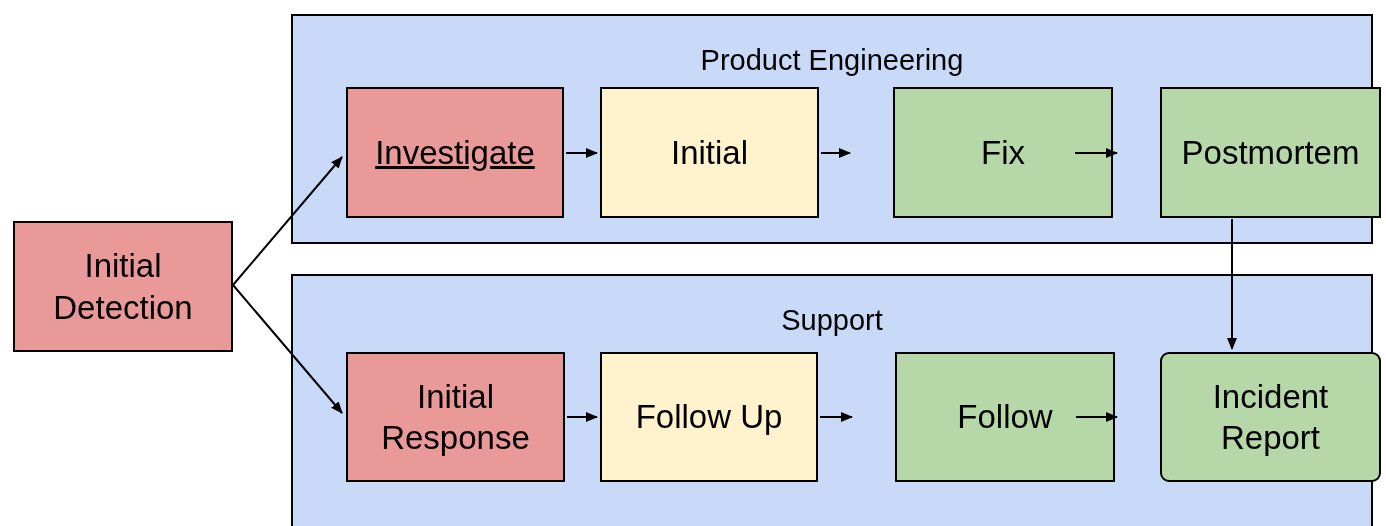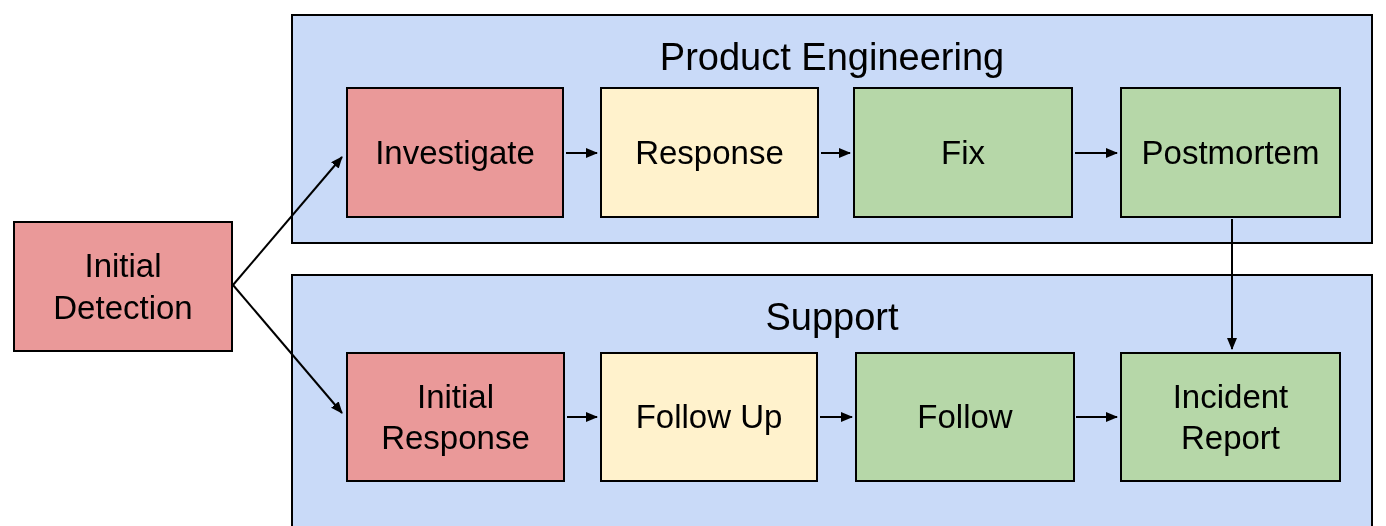--- a/index.html
+++ b/index.html
@@ -17,78 +17,78 @@
     left: 291px;
     width: 1082px;
     background: #c9daf8;
     border: 2px solid #000000;
     box-sizing: border-box;
   }
   .lane-pe { top: 14px; height: 230px; }
   .lane-support { top: 274px; height: 300px; }
   .lane-title {
     position: absolute;
-    top: 18px;
+    top: 26px;
     left: 0;
     width: 100%;
     text-align: center;
-    font-size: 38px;
+    font-size: 29px;
     line-height: 1.25;
   }
   .node {
     position: absolute;
     border: 2px solid #000000;
     box-sizing: border-box;
     display: flex;
     align-items: center;
     justify-content: center;
     text-align: center;
     font-size: 33px;
     line-height: 1.25;
     padding: 0 10px;
   }
   .fill-red    { background: #ea9999; }
   .fill-yellow { background: #fff2cc; }
-  .fill-green  { background: #b6d7a8; }
+  .fill-green  { background: #b6d7a8; margin-left: 40px; }
 
   
   .node-incident-detection { left: 13px; top: 221px; width: 220px; height: 131px; }
 
   
-  .node-investigate { left: 53px;  top: 71px; width: 218px; height: 131px; }
+  .node-investigate { left: 53px;  top: 71px; width: 218px; height: 131px; text-decoration: underline; }
   .node-mitigate    { left: 307px; top: 71px; width: 219px; height: 131px; }
   .node-fix         { left: 560px; top: 71px; width: 220px; height: 131px; }
   .node-postmortem  { left: 827px; top: 71px; width: 221px; height: 131px; }
 
   
   .node-initial-response { left: 53px;  top: 76px; width: 219px; height: 130px; }
   .node-follow-up        { left: 307px; top: 76px; width: 218px; height: 130px; }
   .node-close            { left: 562px; top: 76px; width: 220px; height: 130px; }
-  .node-incident-report  { left: 827px; top: 76px; width: 221px; height: 130px; }
+  .node-incident-report  { left: 827px; top: 76px; width: 221px; height: 130px; border-radius: 9px; }
 
   .edges-overlay {
     position: absolute;
     left: 0; top: 0;
     width: 1386px;
     height: 526px;
     pointer-events: none;
   }
 </style>
 </head>
 <body>
 
 <div class="stage">
 
   <div class="lane lane-pe">
     <div class="lane-title">Product Engineering</div>
     <div class="node fill-red node-investigate">
       <span>Investigate</span>
     </div>
     <div class="node fill-yellow node-mitigate">
-      <span>Response</span>
+      <span>Initial</span>
     </div>
     <div class="node fill-green node-fix">
       <span>Fix</span>
     </div>
     <div class="node fill-green node-postmortem">
       <span>Postmortem</span>
     </div>
   </div>
 
   <div class="lane lane-support">

